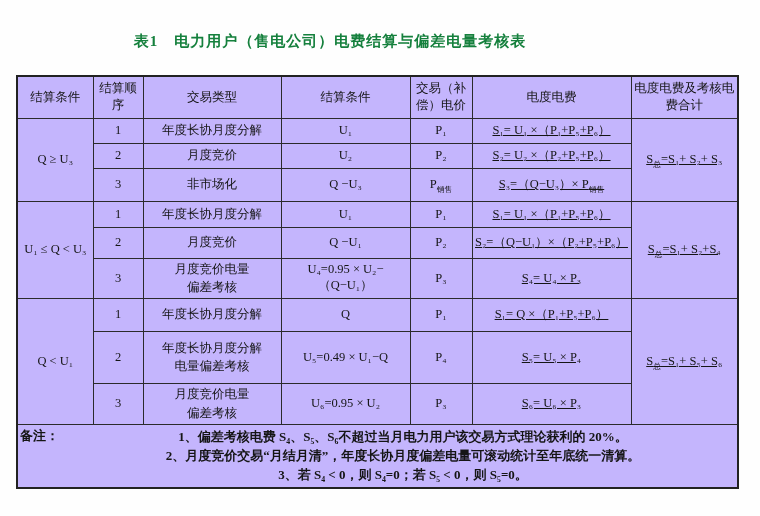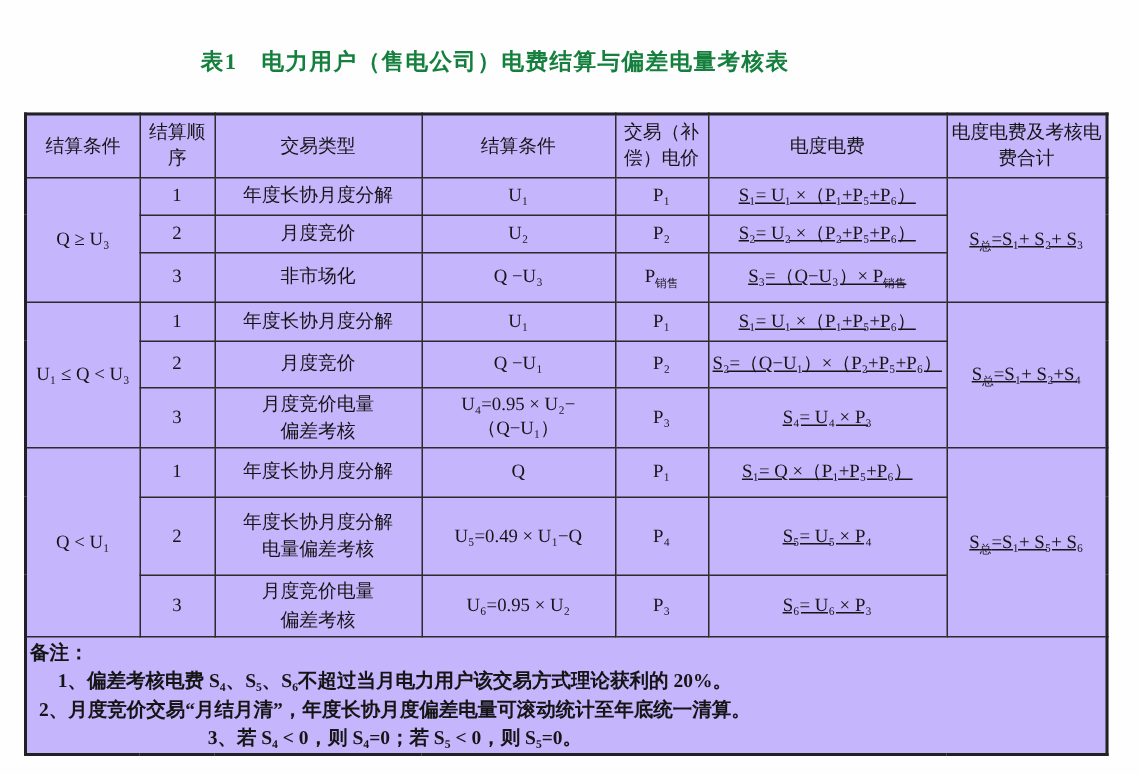--- a/index.html
+++ b/index.html
@@ -29,21 +29,21 @@
   }
   table.main{border:2px solid #222;}
   th{line-height:1.35;}
   .pre{white-space:pre-line;line-height:1.45;}
   .fee{font-size:11.5px;letter-spacing:0;text-decoration:underline;}
   .small{font-size:10.8px;}
   sub{font-size:0.62em;line-height:0;}
   td.notes-cell{
     text-align:left;vertical-align:top;padding:5px 6px 4px 6px;
   }
-  .notes-wrap{display:flex;align-items:flex-start;font-size:13px;flex-direction:column;}
+  .notes-wrap{display:flex;align-items:flex-start;font-size:13px;}
   .notes-label{flex:0 0 auto;font-weight:bold;padding-right:6px;white-space:nowrap;}
   .notes-lines{flex:1 1 auto;}
   .note-line{line-height:19px;padding-left:6px;font-weight:bold;}
 </style>
 </head>
 <body>
 
 <div class="page">
   <div class="title">表1　电力用户（售电公司）电费结算与偏差电量考核表</div>
 

